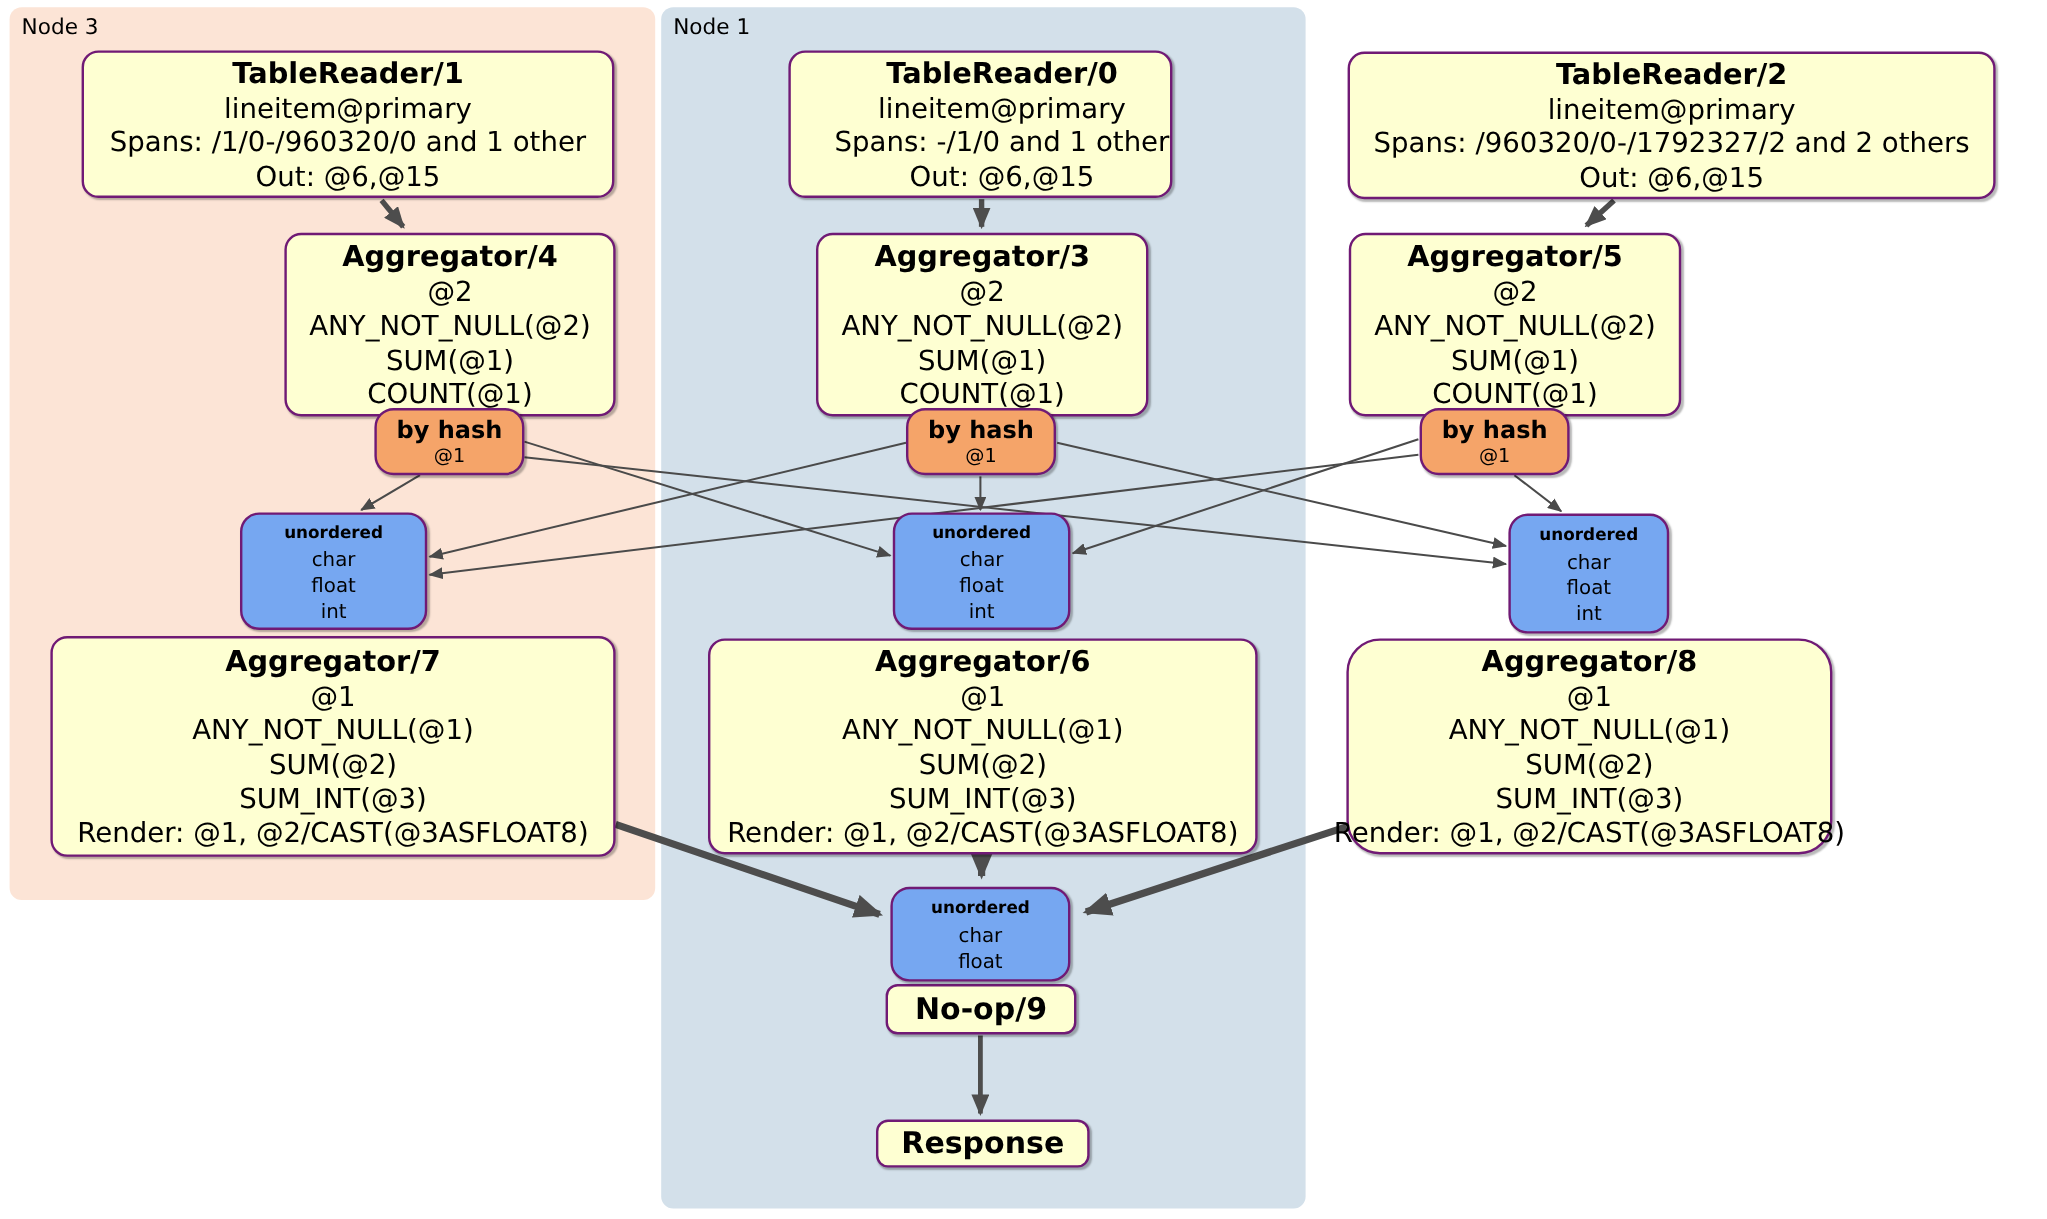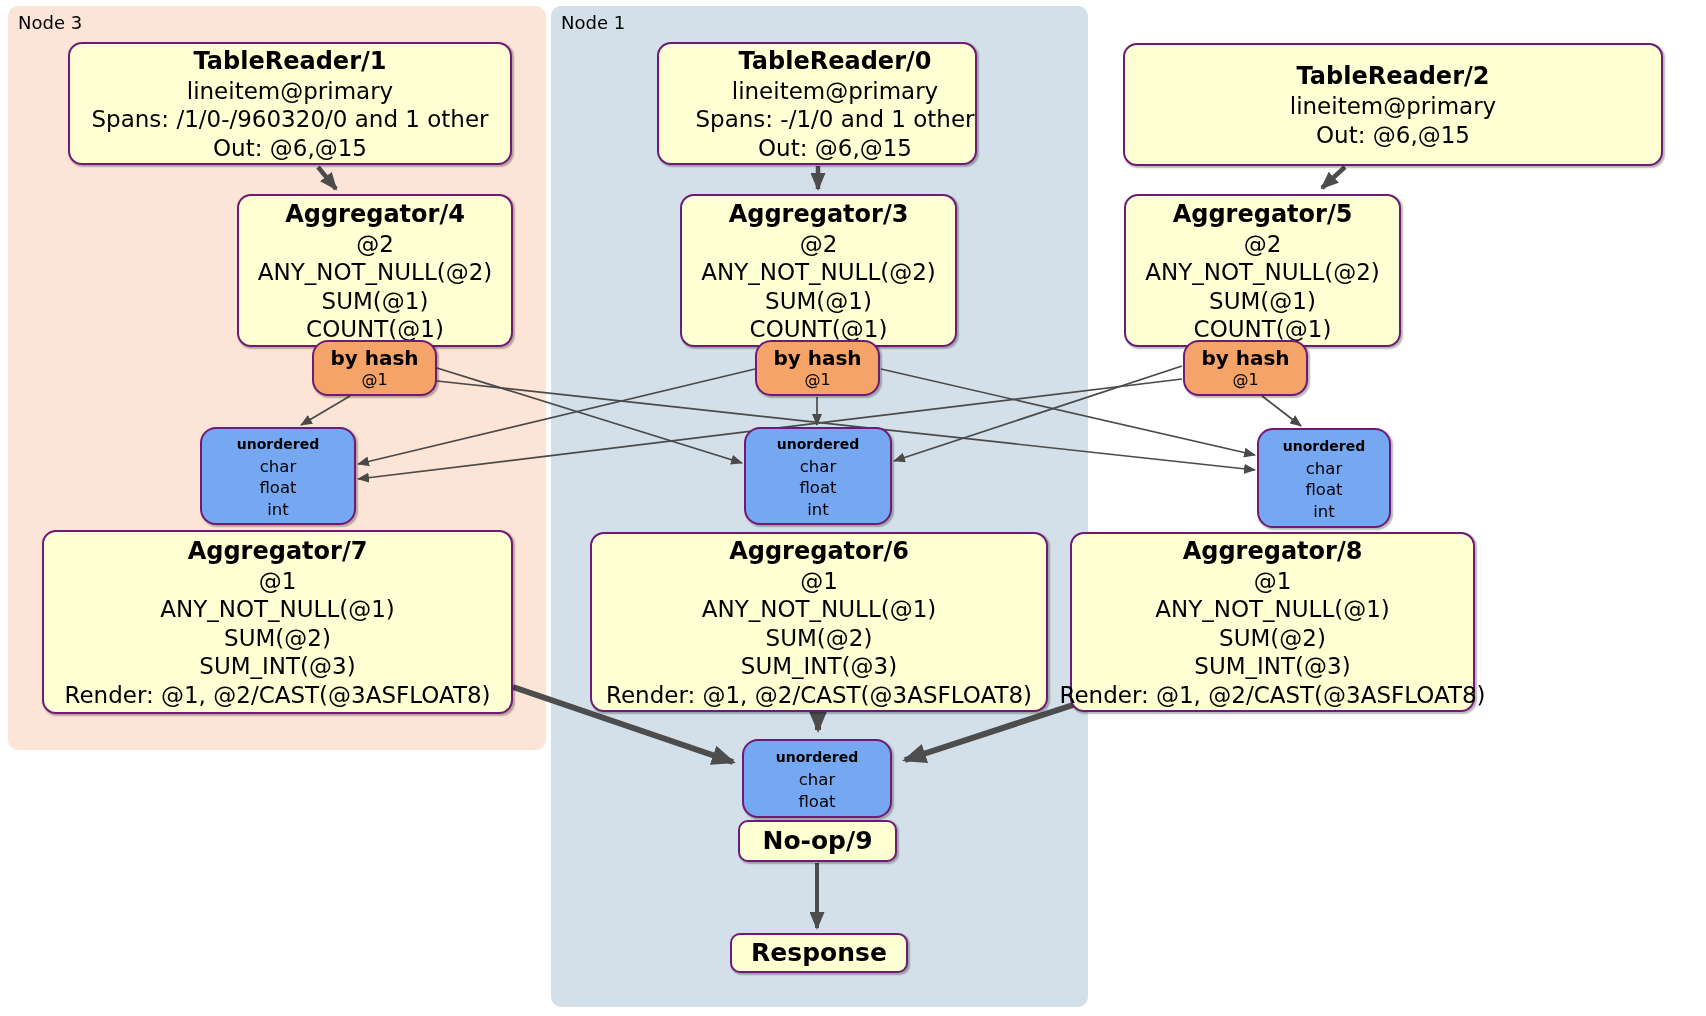--- a/index.html
+++ b/index.html
@@ -35,21 +35,21 @@
   .terminal .title{font-weight:bold;font-size:25px;line-height:30px;white-space:nowrap;}
 
   #tr1{left:68px;top:42px;width:444px;height:123px;}
   #tr0{left:657px;top:42px;width:320px;height:123px;padding-left:36px;}
   #tr2{left:1123px;top:43px;width:540px;height:123px;}
   #agg4{left:237px;top:194px;width:276px;height:153px;}
   #agg3{left:680px;top:194px;width:277px;height:153px;}
   #agg5{left:1124px;top:194px;width:277px;height:153px;}
   #agg7{left:42px;top:530px;width:471px;height:184px;}
   #agg6{left:590px;top:532px;width:458px;height:180px;}
-  #agg8{left:1070px;top:532px;width:405px;height:180px;}
+  #agg8{left:1122px;top:532px;width:405px;height:180px;border-radius:28px;}
   #noop{left:738px;top:820px;width:159px;height:42px;}
   #response{left:730px;top:933px;width:178px;height:40px;}
   #hash3{left:312px;top:340px;width:125px;height:56px;}
   #hash1{left:755px;top:340px;width:125px;height:56px;}
   #hash2{left:1183px;top:340px;width:125px;height:56px;}
   #un3{left:200px;top:427px;width:156px;height:98px;}
   #un1{left:744px;top:427px;width:148px;height:98px;}
   #un2{left:1257px;top:428px;width:134px;height:100px;}
   #unf{left:742px;top:739px;width:150px;height:79px;}
 </style>
@@ -167,20 +167,21 @@
     <div class="line">@1</div>
     <div class="line">ANY_NOT_NULL(@1)</div>
     <div class="line">SUM(@2)</div>
     <div class="line">SUM_INT(@3)</div>
     <div class="line">Render: @1, @2/CAST(@3ASFLOAT8)</div>
   </div>
 
   <div class="box proc" id="tr2">
     <div class="title">TableReader/2</div>
     <div class="line">lineitem@primary</div>
+    <div class="line">Spans: /960320/0-/1792327/2 and 2 others</div>
     <div class="line">Out: @6,@15</div>
   </div>
   <div class="box proc" id="agg5">
     <div class="title">Aggregator/5</div>
     <div class="line">@2</div>
     <div class="line">ANY_NOT_NULL(@2)</div>
     <div class="line">SUM(@1)</div>
     <div class="line">COUNT(@1)</div>
   </div>
   <div class="box router" id="hash2">

